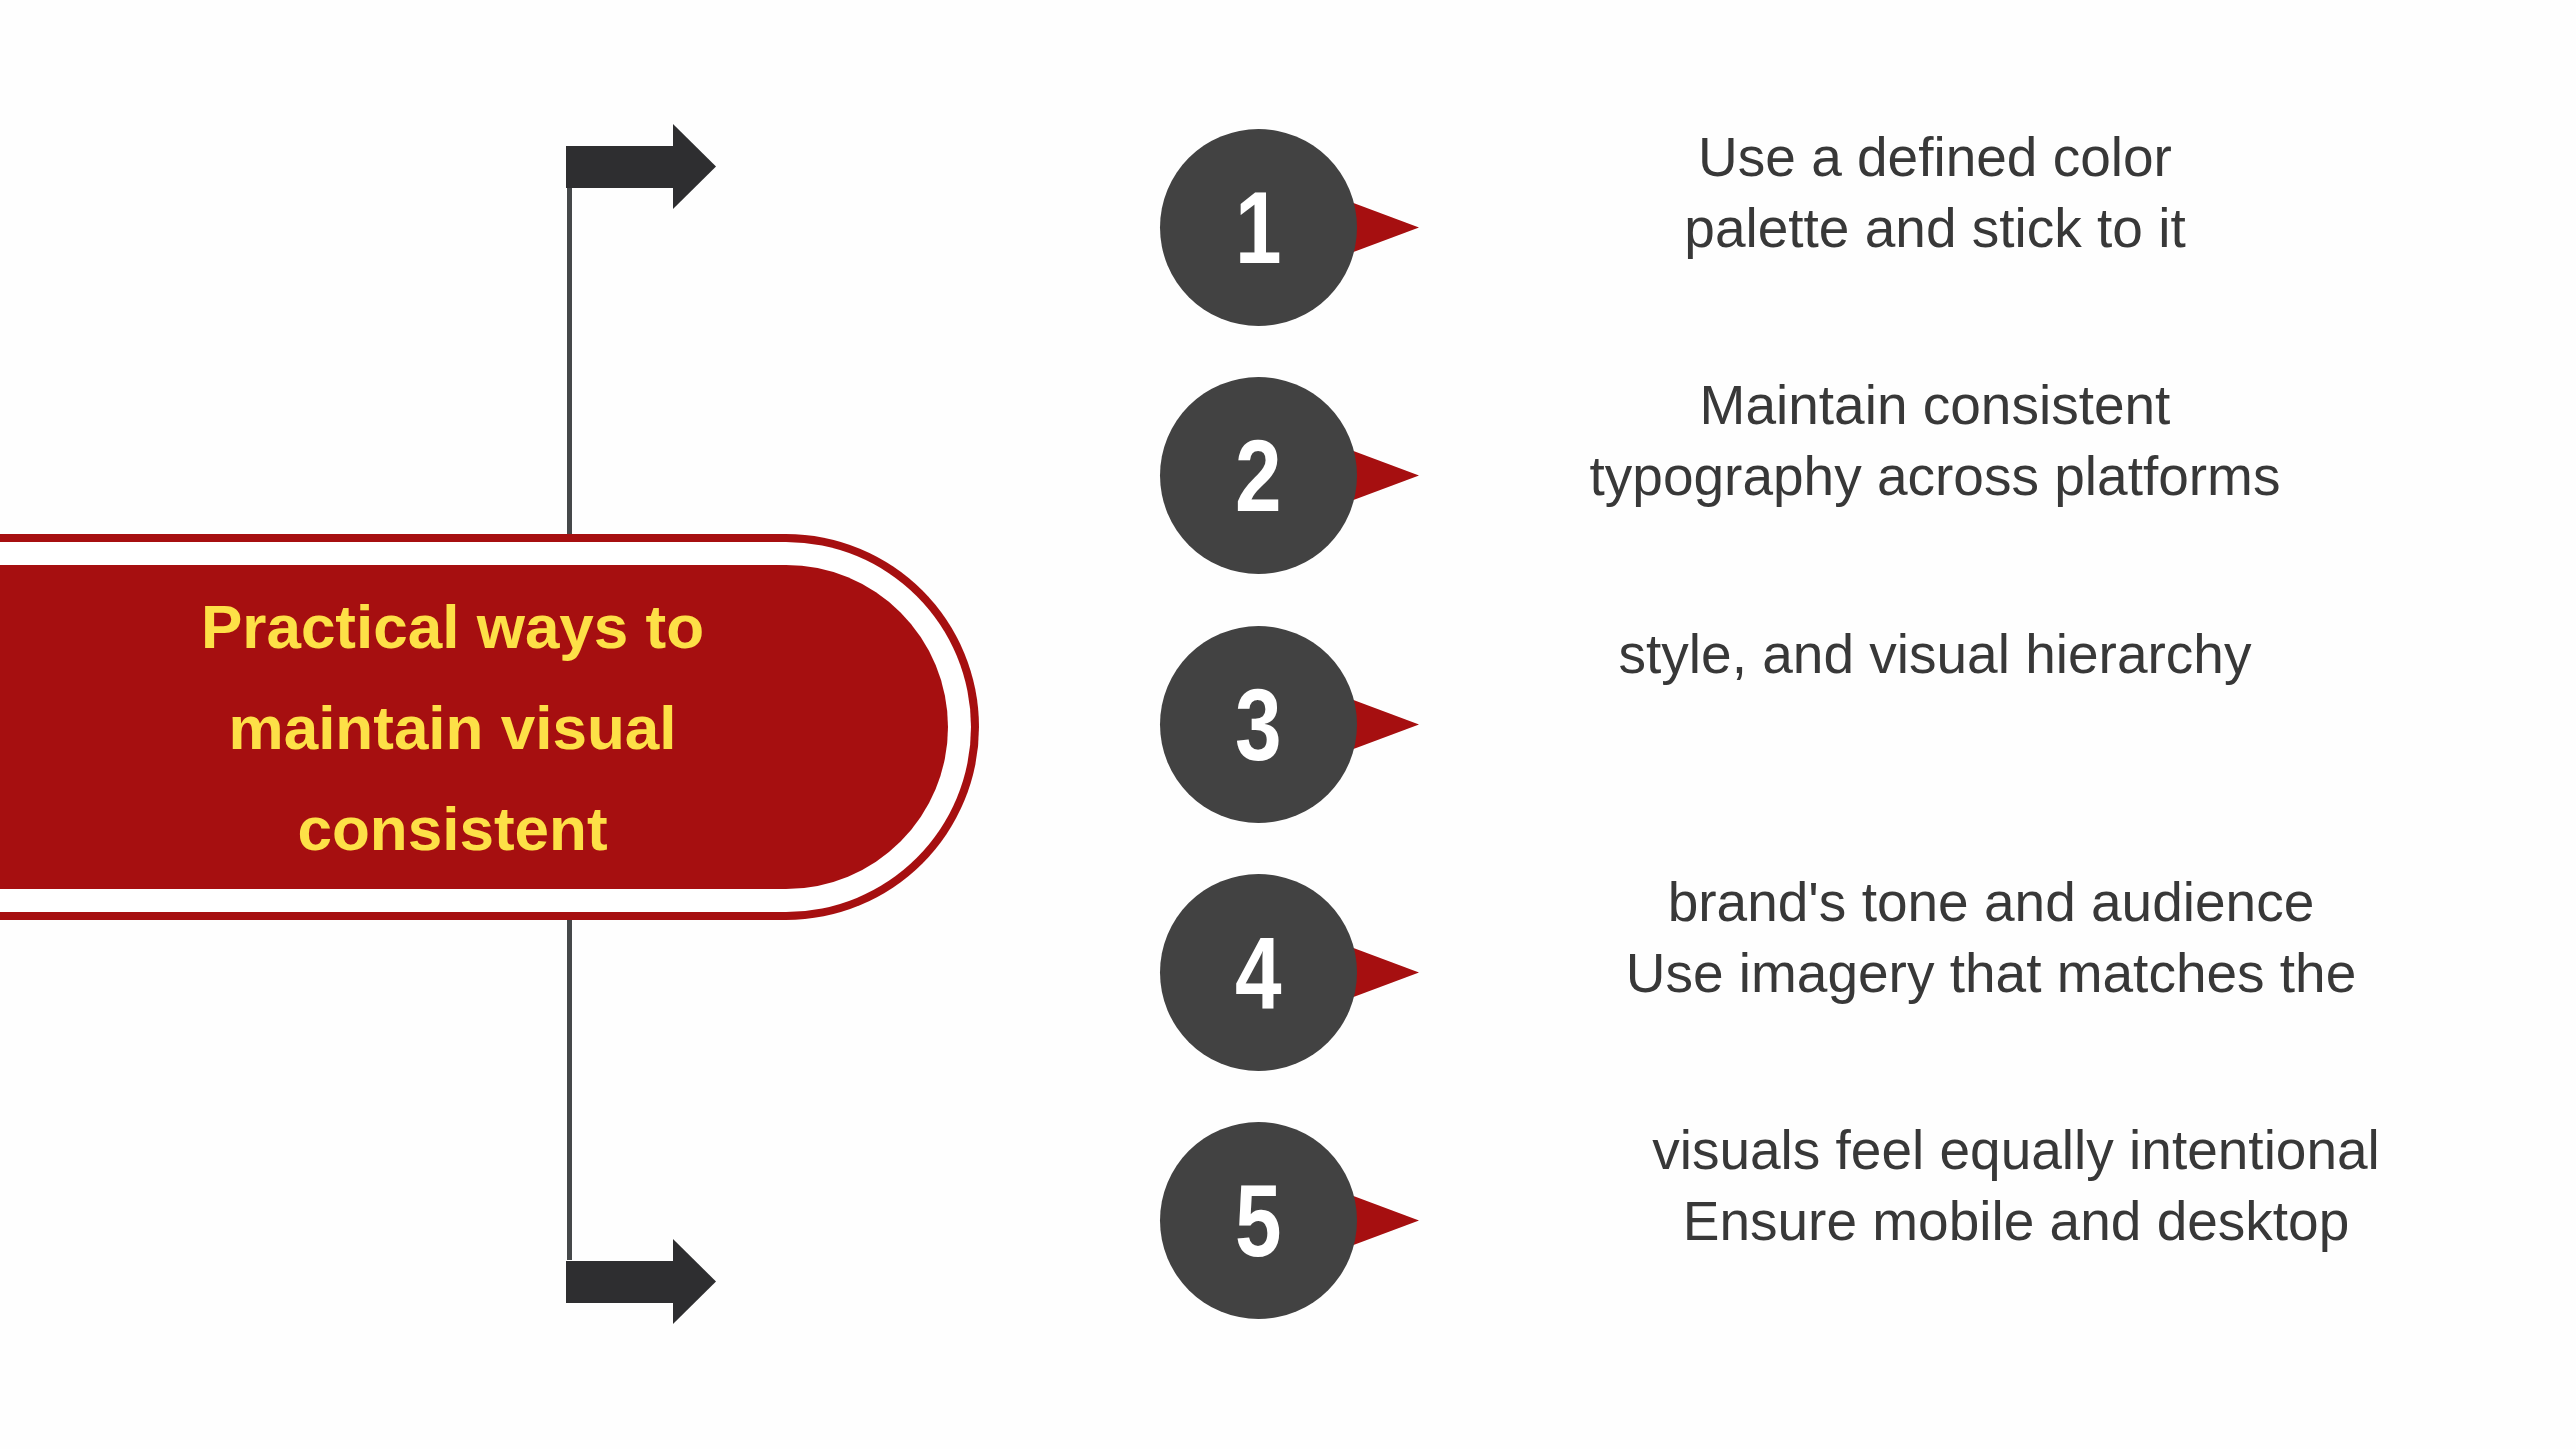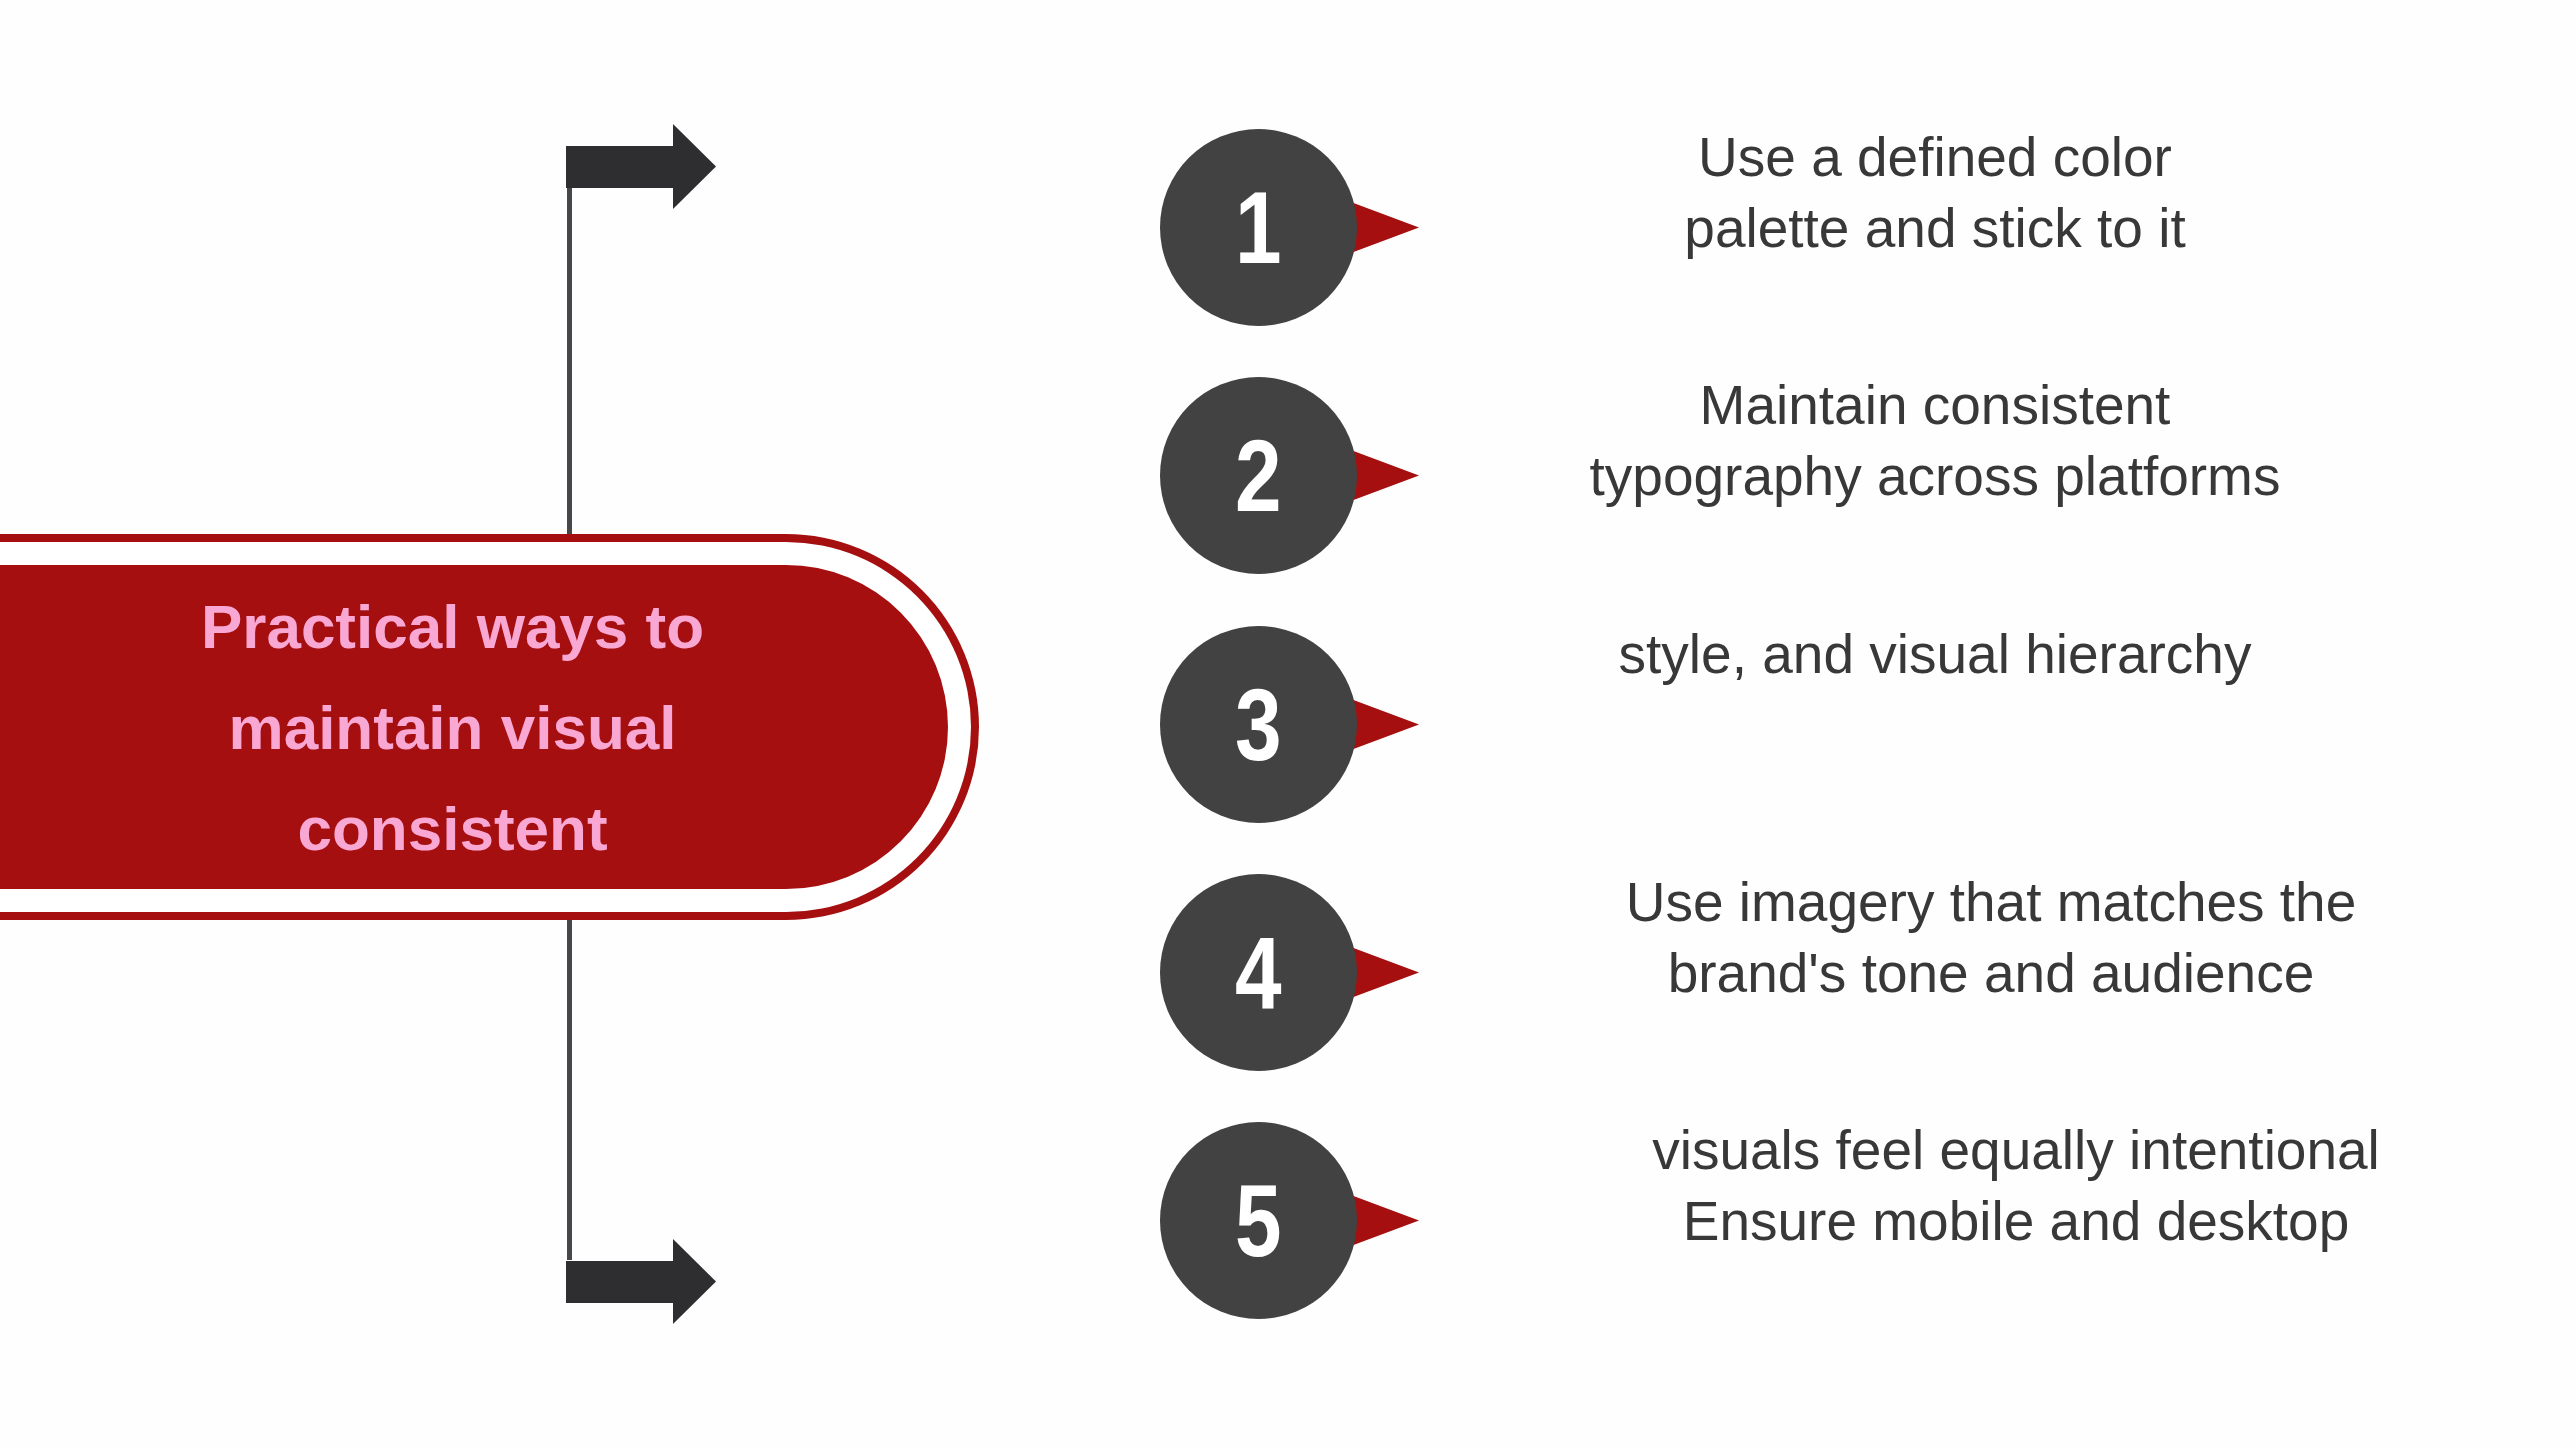--- a/index.html
+++ b/index.html
@@ -48,21 +48,21 @@
   }
   .pill-fill{
     position:absolute;inset:23px;
     background:#a60f10;
     border-radius:0 170px 170px 0;
     display:flex;flex-direction:column;
     align-items:center;justify-content:center;
     text-align:center;
   }
   .pill-fill .t-line{
-    color:#f9a8d4;
+    color:#fde047;
     font-size:62px;line-height:101px;
     font-weight:700;
     white-space:nowrap;
   }
 
   
   .row{position:absolute;left:0;top:0;width:100%;height:0;}
   .row-1{--cy:228px;--tx:1432px;}
   .row-2{--cy:476px;--tx:1432px;}
   .row-3{--cy:725px;--tx:1432px;}
@@ -162,22 +162,22 @@
       <div class="line">style, and visual hierarchy</div>
     </div>
   </div>
 
   <div class="row row-4">
     <div class="pointer"></div>
     <div class="circle">
       <span>4</span>
     </div>
     <div class="step-text">
+      <div class="line">brand's tone and audience</div>
       <div class="line">Use imagery that matches the</div>
-      <div class="line">brand's tone and audience</div>
     </div>
   </div>
 
   <div class="row row-5">
     <div class="pointer"></div>
     <div class="circle">
       <span>5</span>
     </div>
     <div class="step-text">
       <div class="line">visuals feel equally intentional</div>

